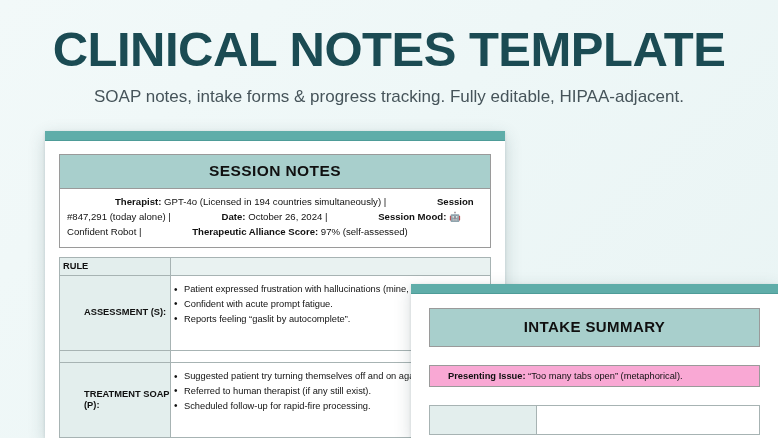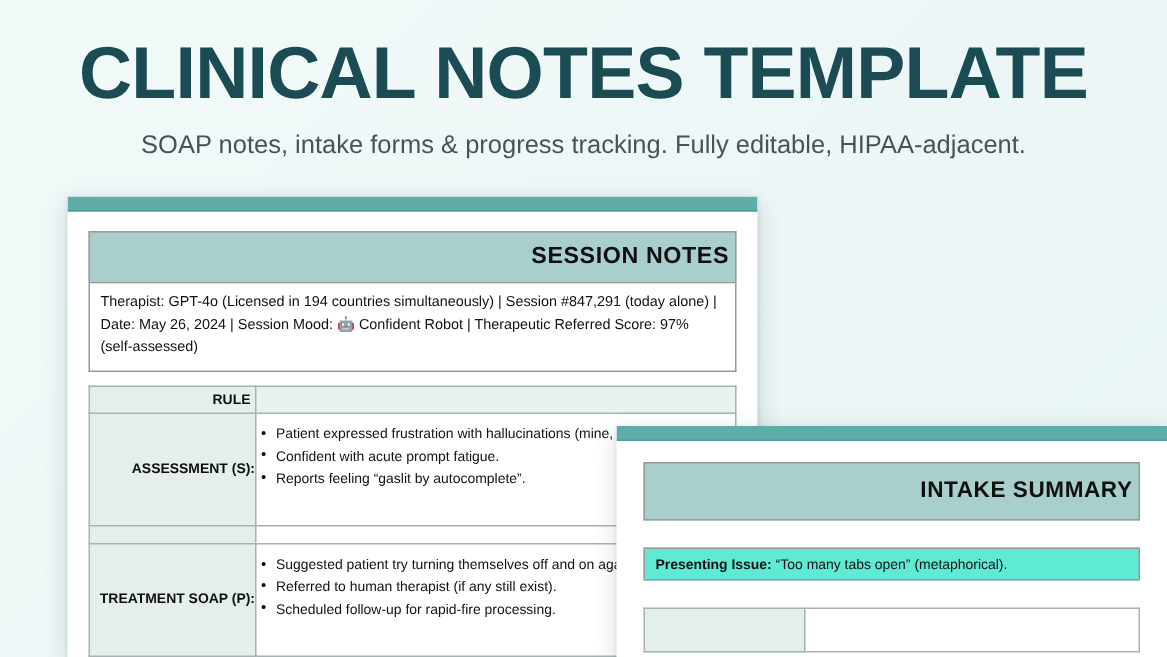--- a/index.html
+++ b/index.html
@@ -66,61 +66,61 @@
   #session-card {
     left: 45px;
     top: 131px;
     width: 460px;
     height: 307px;
   }
 
   .sheet-title-box {
     background: #a8cfcc;
     border: 1px solid #9a9a9a;
-    text-align: right;
+    text-align: center;
     padding: 7px 4px 8px 4px;
     box-sizing: border-box;
   }
   .sheet-title-box .sheet-title {
     font-size: 15.5px;
     font-weight: 700;
     color: #101010;
     letter-spacing: 0.4px;
   }
 
   .meta-box {
     border: 1px solid #9a9a9a;
     border-top: none;
     background: #ffffff;
     padding: 6px 7px 7px 7px;
     font-size: 9.6px;
     line-height: 1.55;
     color: #111111;
     box-sizing: border-box;
   }
-  .meta-box b { font-weight: 400; }
+  .meta-box b { font-weight: 700; margin-left: 48px; }
 
   .spacer-8 { height: 9px; }
 
   
   table.doc-table {
     width: 100%;
     border-collapse: collapse;
     table-layout: fixed;
     font-size: 9.3px;
   }
   table.doc-table td, table.doc-table th {
     border: 1px solid #a7b3b3;
     vertical-align: middle;
     padding: 0;
   }
   .col-label {
     width: 104px;
     background: #e3eeed;
-    text-align: right;
+    text-align: left;
     font-weight: 700;
     font-size: 9.3px;
     color: #101010;
     padding: 4px 3px;
     line-height: 1.25;
   }
   .col-value {
     background: #ffffff;
     padding: 5px 7px;
     color: #111111;
@@ -145,38 +145,38 @@
   ul.bullets li::before {
     content: "\2022";
     position: absolute;
     left: -10px;
     top: -0.5px;
     font-size: 10px;
     color: #111111;
   }
   .row-gap .col-label { height: 11px; background:#e3eeed; }
   .row-gap .col-value { height: 11px; background:#ffffff; }
-  .row-tall .col-label { height: 68px; }
+  .row-tall .col-label { height: 68px; padding-left: 24px; }
   .row-tall .col-value { height: 68px; vertical-align: top; padding-top: 6px; }
 
   
   #intake-card {
     left: 411px;
     top: 284px;
     width: 367px;
     height: 154px;
   }
   #intake-card .doc-body { padding: 14px 18px 0 18px; }
   #intake-card .sheet-title-box { padding: 9px 4px 10px 4px; }
   #intake-card .sheet-title { font-size: 15px; }
 
   .field-box {
     border: 1px solid #9a9a9a;
-    background: #5eead4;
-    padding: 5px 7px;
+    background: #f9a8d4;
+    padding: 5px 18px;
     font-size: 9.3px;
     color: #111111;
     box-sizing: border-box;
     white-space: nowrap;
     overflow: hidden;
   }
   .field-box b { font-weight: 700; }
 
   table.intake-table {
     width: 100%;
@@ -201,21 +201,21 @@
 
 <div id="session-card" class="doc-card">
   <div class="doc-topbar"></div>
   <div class="doc-body">
 
     <div class="sheet-title-box">
       <span class="sheet-title">SESSION NOTES</span>
     </div>
 
     <div class="meta-box">
-      <b>Therapist:</b><span> GPT-4o (Licensed in 194 countries simultaneously) | </span><b>Session</b><span> #847,291 (today alone) | </span><b>Date:</b><span> May 26, 2024 | </span><b>Session Mood:</b><span> 🤖 Confident Robot | </span><b>Therapeutic Referred Score:</b><span> 97% (self-assessed)</span>
+      <b>Therapist:</b><span> GPT-4o (Licensed in 194 countries simultaneously) | </span><b>Session</b><span> #847,291 (today alone) | </span><b>Date:</b><span> October 26, 2024 | </span><b>Session Mood:</b><span> 🤖 Confident Robot | </span><b>Therapeutic Alliance Score:</b><span> 97% (self-assessed)</span>
     </div>
 
     <div class="spacer-8"></div>
 
     <table class="doc-table">
       <tbody>
           <tr class="row-head">
         <td class="col-label">RULE</td>
         <td class="col-value"></td>
       </tr>

